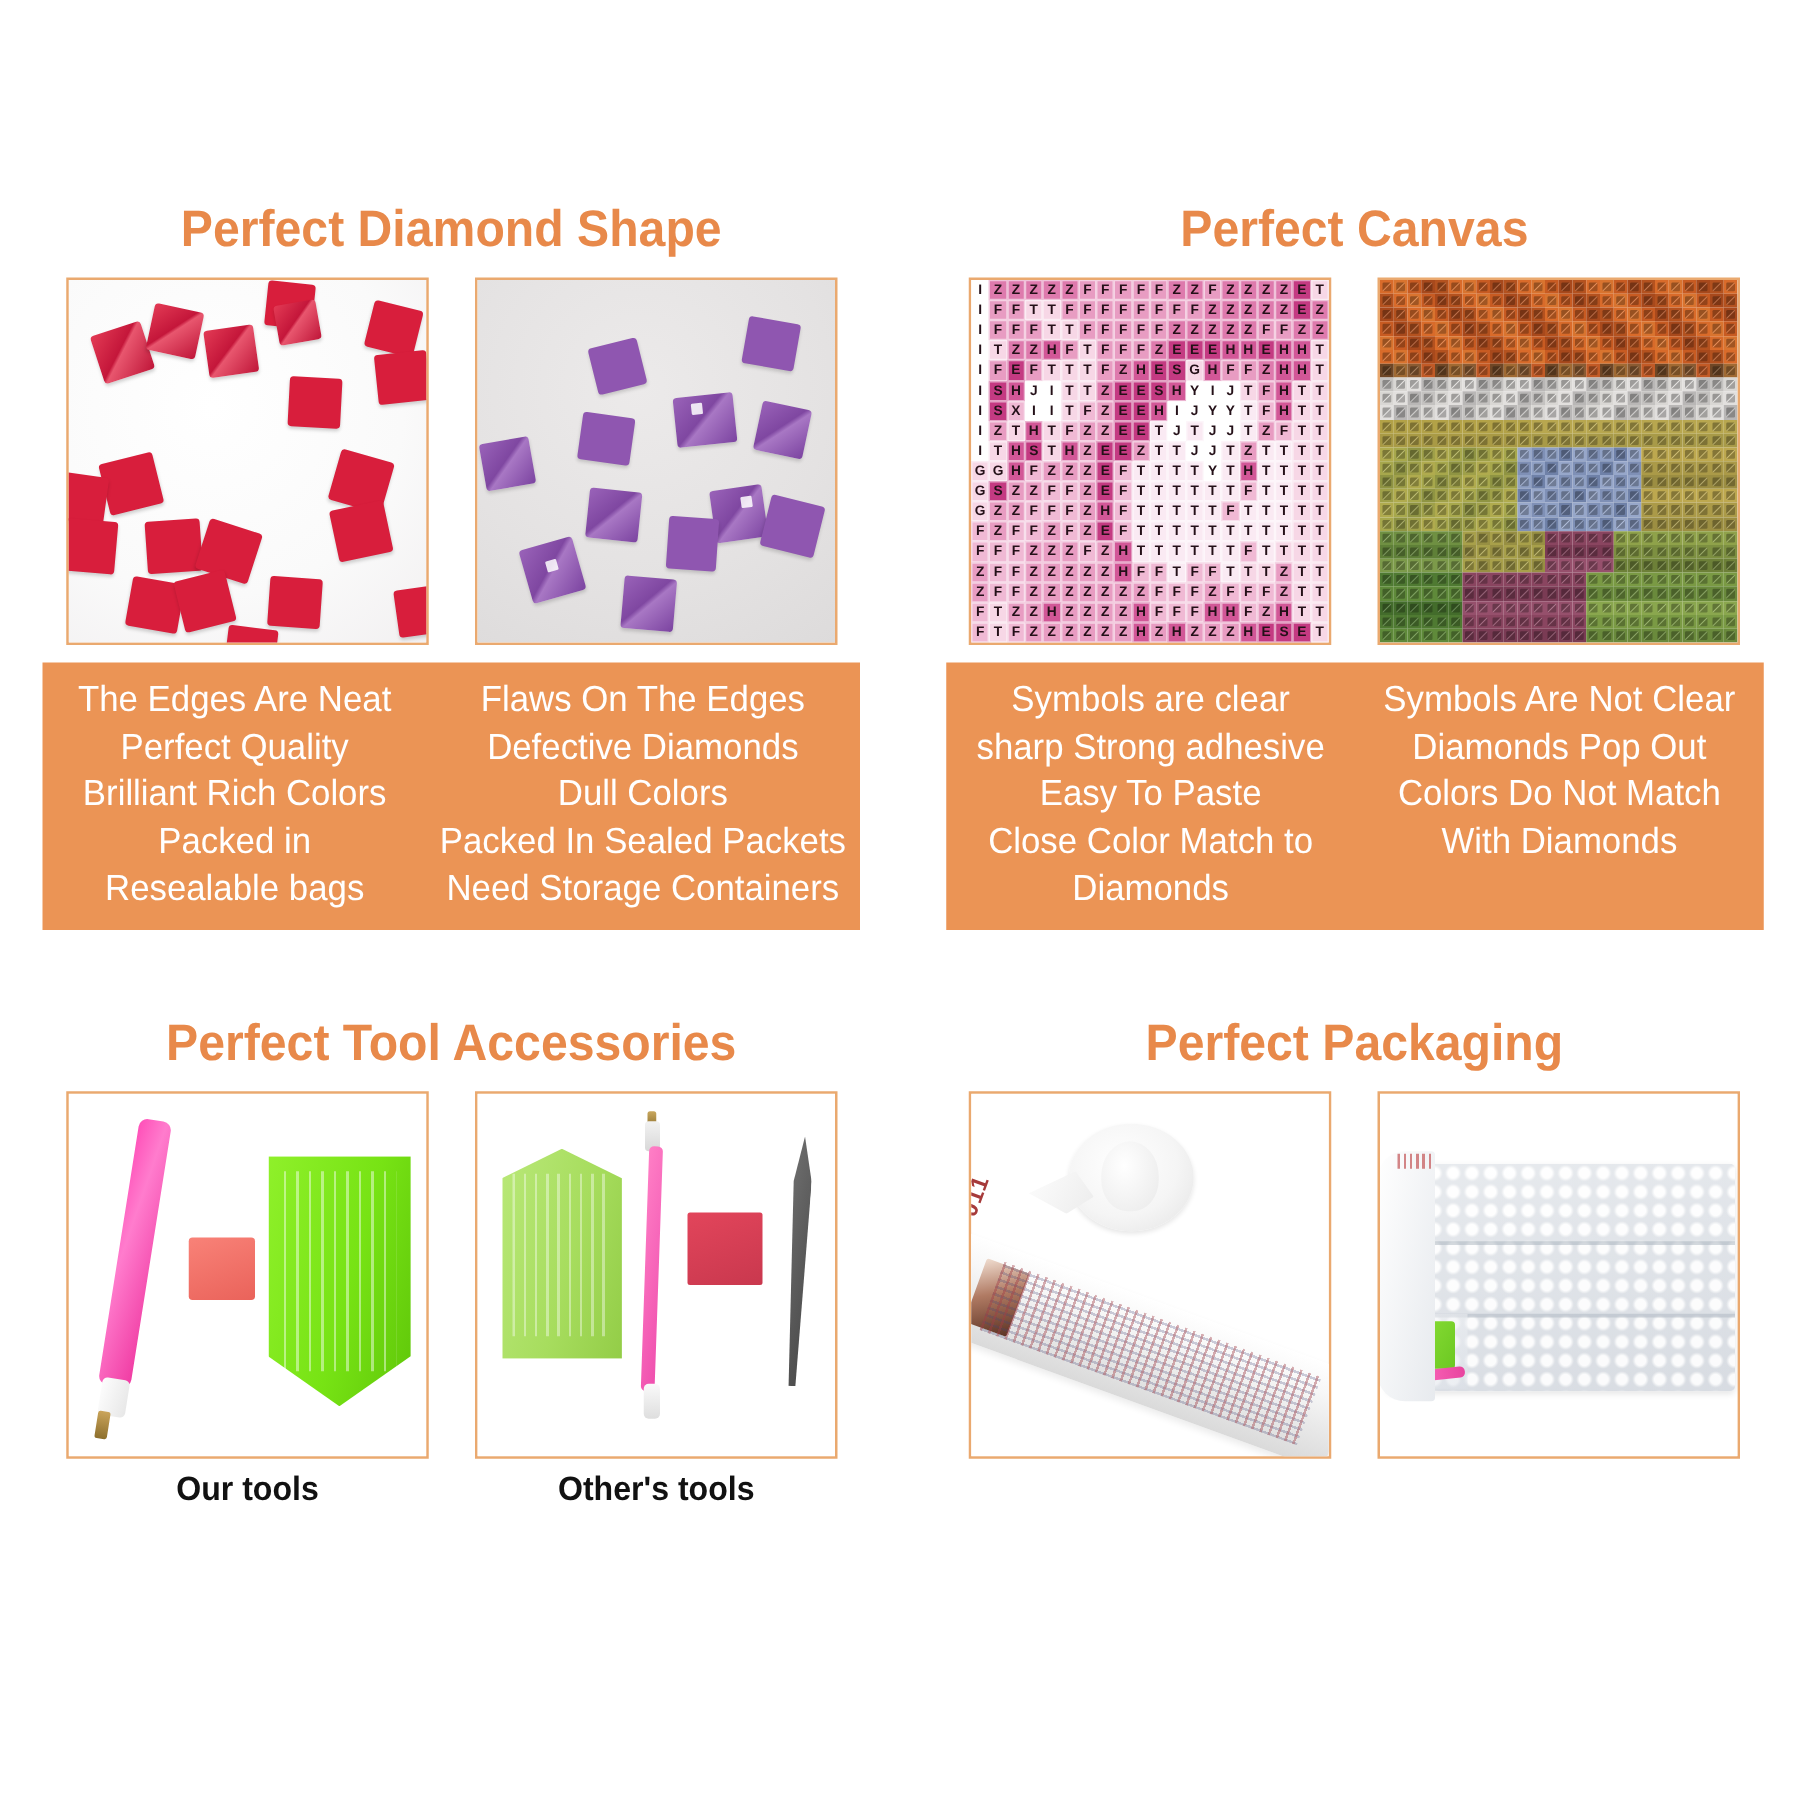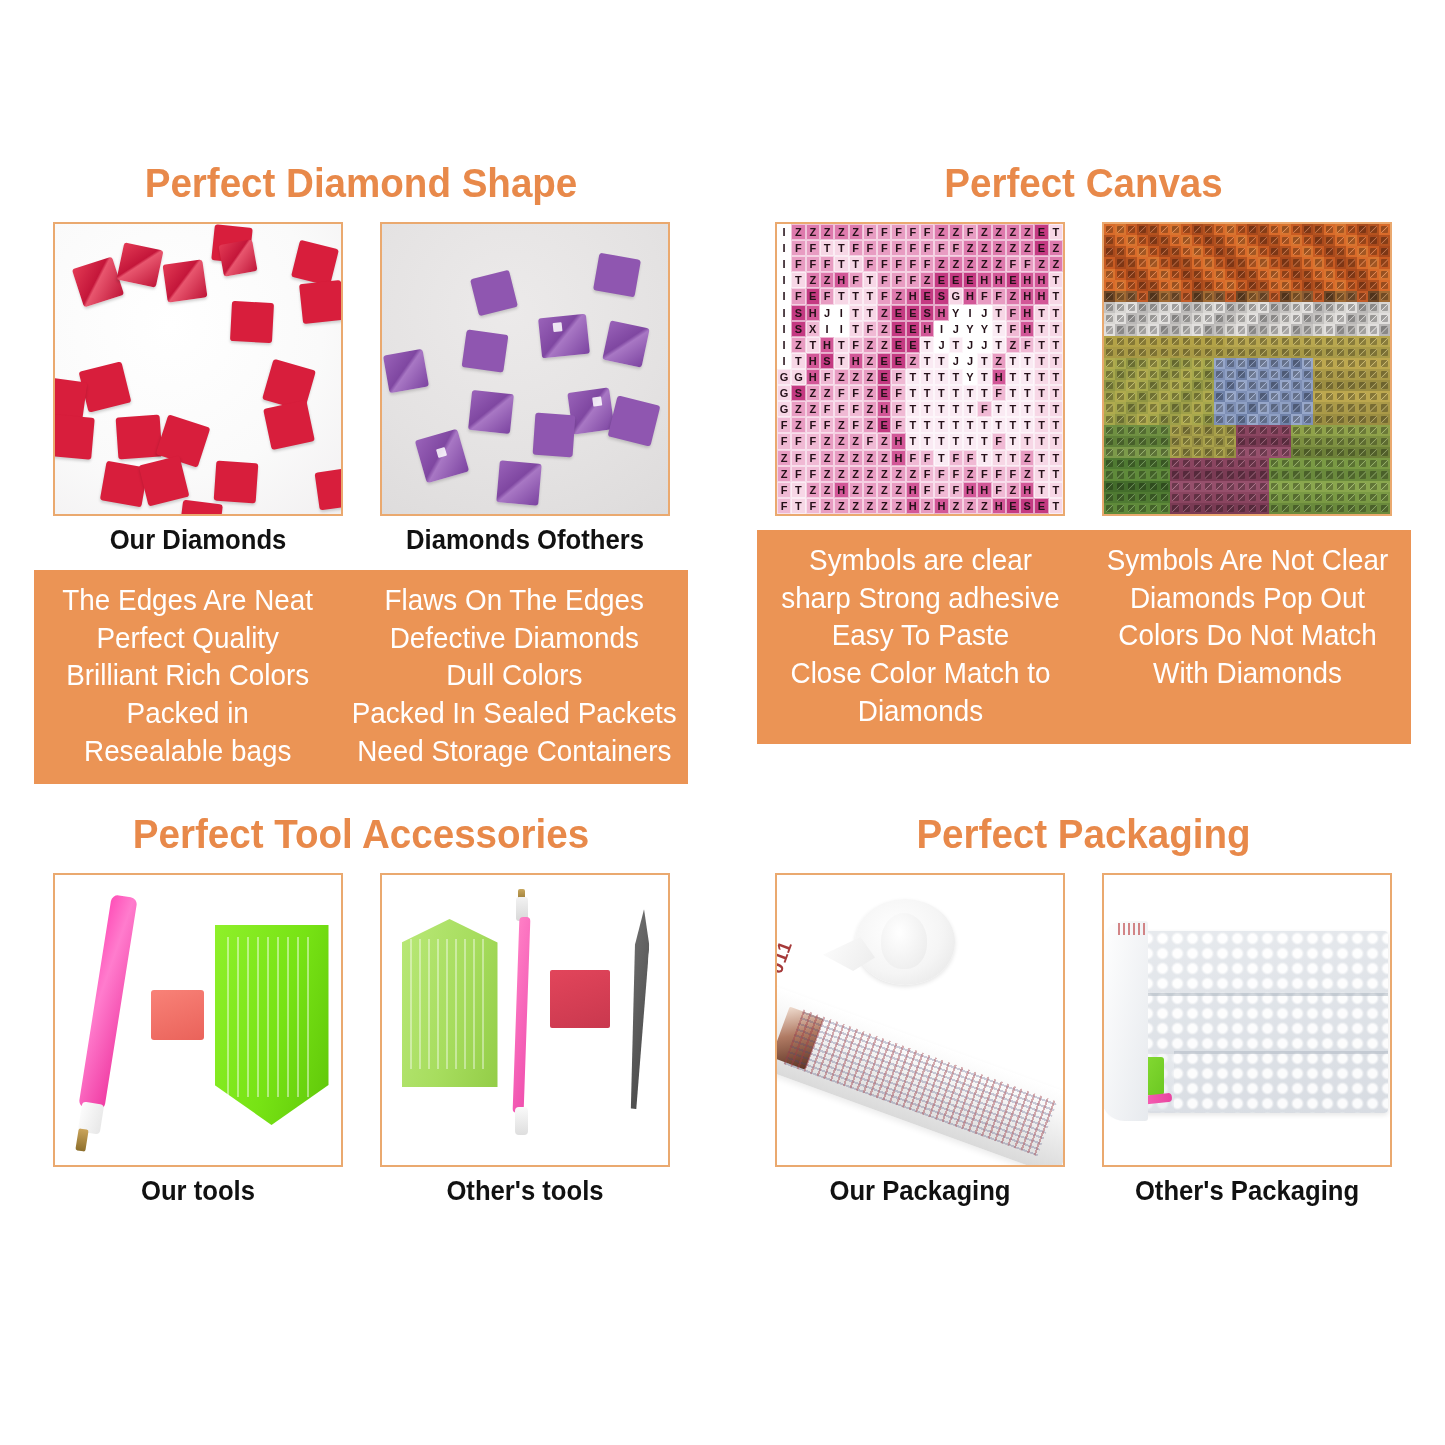--- a/index.html
+++ b/index.html
@@ -353,24 +353,20 @@
           </div>
           <div class="dsq pur" style="left:230px;top:176px;width:44px;height:42px;transform:rotate(14deg)"></div>
           <div class="dsq pur" style="left:152px;top:190px;width:40px;height:42px;transform:rotate(4deg)"></div>
           <div class="dsq pur fac" style="left:38px;top:210px;width:44px;height:44px;transform:rotate(-16deg)">
             <div class="glint" style="left:18px;top:14px"></div>
           </div>
           <div class="dsq pur fac" style="left:116px;top:238px;width:42px;height:42px;transform:rotate(5deg)"></div>
         </div>
       </div>
 
-      <div class="captions">
-        <div class="caption">Our Diamonds</div>
-        <div class="caption">Diamonds Ofothers</div>
-      </div>
 
       <div class="compare-box">
         <div class="compare-col">
             <div>The Edges Are Neat</div>
             <div>Perfect Quality</div>
             <div>Brilliant Rich Colors</div>
             <div>Packed in</div>
             <div>Resealable bags</div>
           </div>
         <div class="compare-col">
@@ -1509,21 +1505,17 @@
           <div class="peek">
             <div class="peek-clear"></div>
             <div class="peek-green"></div>
             <div class="peek-pink"></div>
           </div>
           <div class="flap"></div>
           <div class="mailer-red"></div>
         </div>
       </div>
 
-      <div class="captions">
-        <div class="caption">Our Packaging</div>
-        <div class="caption">Other's Packaging</div>
-      </div>
 
     </div>
 
   </div>
 </div>
 
 </body></html>

